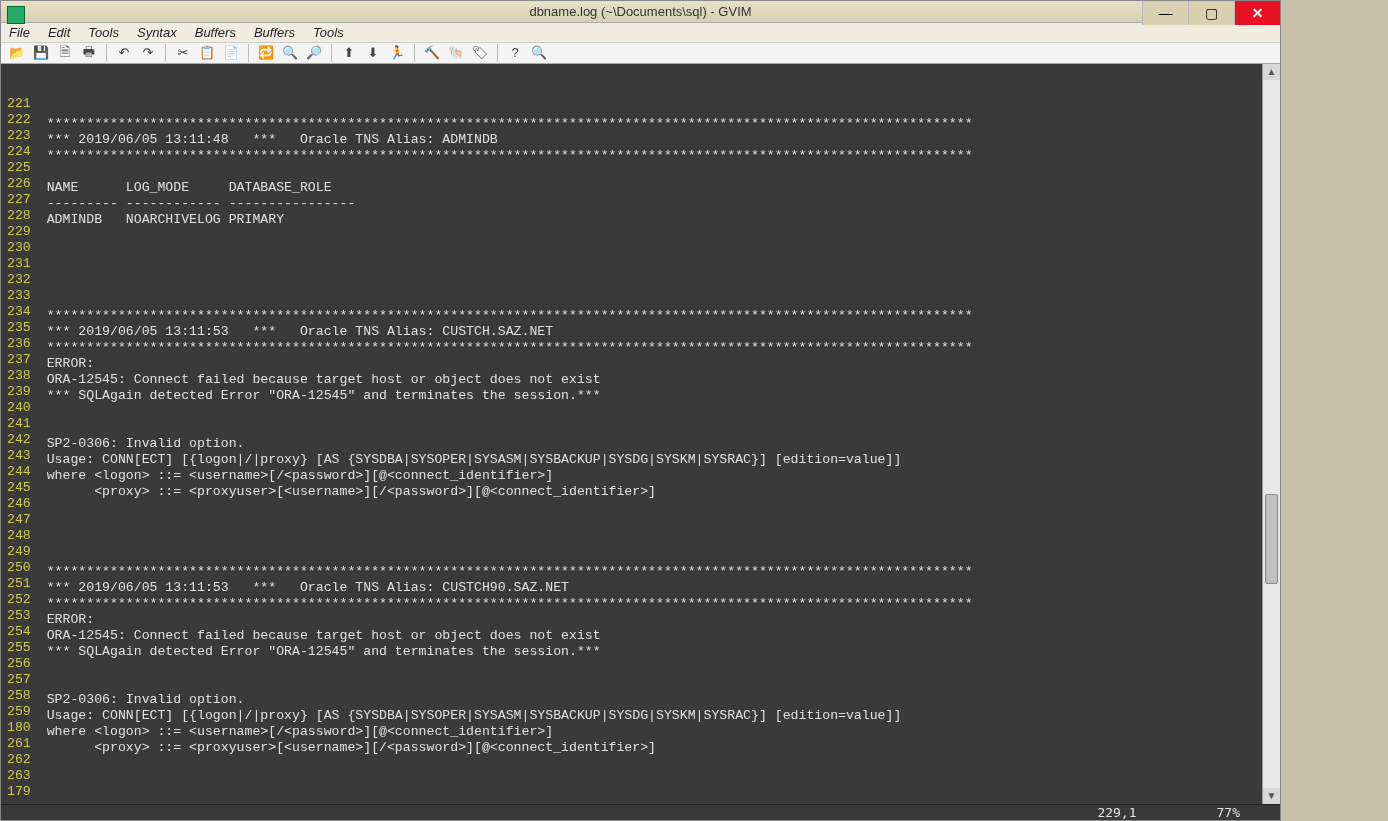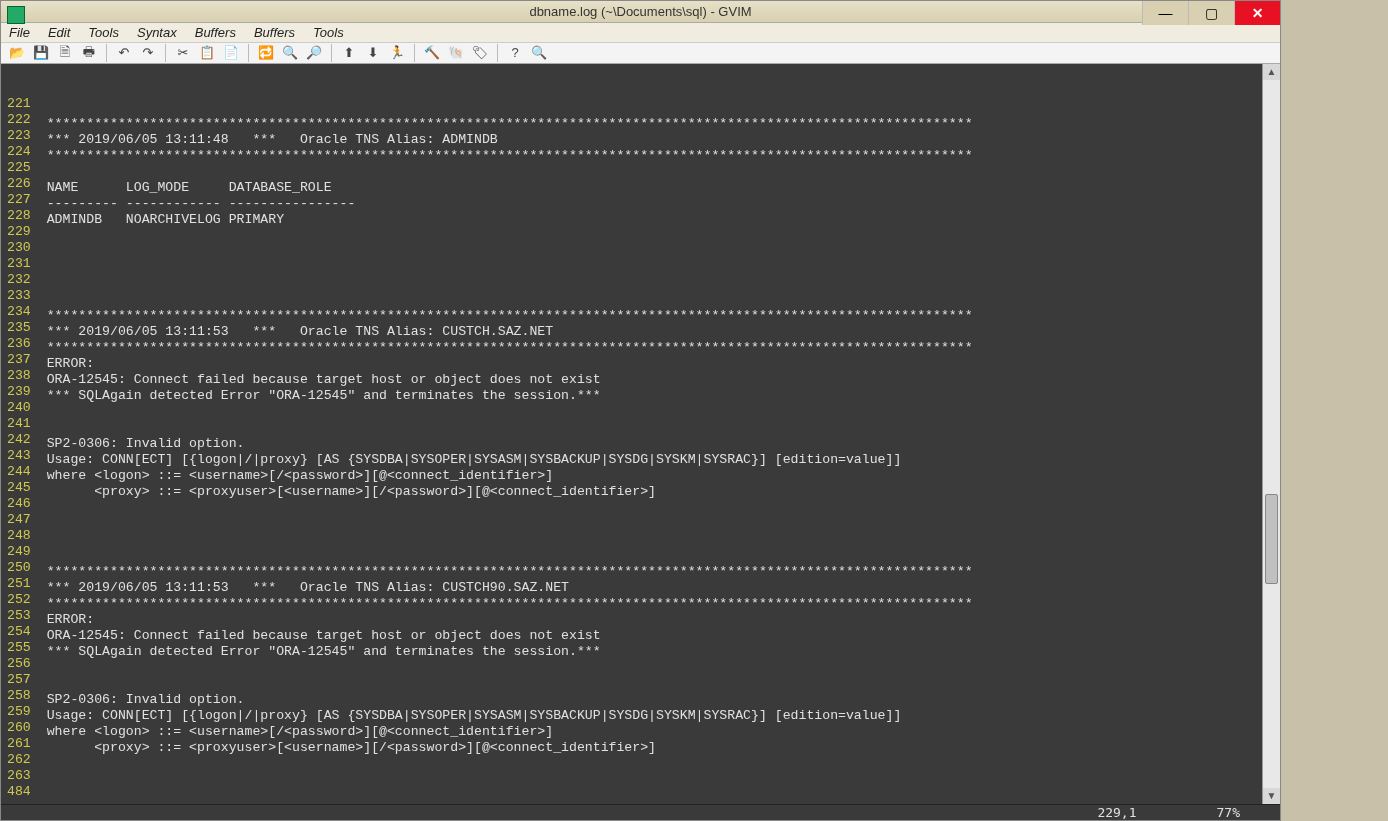--- a/index.html
+++ b/index.html
@@ -118,25 +118,25 @@
           <div>250</div>
           <div>251</div>
           <div>252</div>
           <div>253</div>
           <div>254</div>
           <div>255</div>
           <div>256</div>
           <div>257</div>
           <div>258</div>
           <div>259</div>
-          <div>260</div>
+          <div>180</div>
           <div>261</div>
           <div>262</div>
           <div>263</div>
-          <div>484</div>
+          <div>179</div>
         </div>
       <div class="content" id="content"><div></div><div></div><div></div><div> *********************************************************************************************************************</div><div> *** 2019/06/05 13:11:48   ***   Oracle TNS Alias: ADMINDB</div><div> *********************************************************************************************************************</div><div></div><div> NAME      LOG_MODE     DATABASE_ROLE</div><div> --------- ------------ ----------------</div><div> ADMINDB   NOARCHIVELOG PRIMARY</div><div></div><div></div><div></div><div></div><div></div><div> *********************************************************************************************************************</div><div> *** 2019/06/05 13:11:53   ***   Oracle TNS Alias: CUSTCH.SAZ.NET</div><div> *********************************************************************************************************************</div><div> ERROR:</div><div> ORA-12545: Connect failed because target host or object does not exist</div><div> *** SQLAgain detected Error "ORA-12545" and terminates the session.***</div><div></div><div></div><div> SP2-0306: Invalid option.</div><div> Usage: CONN[ECT] [{logon|/|proxy} [AS {SYSDBA|SYSOPER|SYSASM|SYSBACKUP|SYSDG|SYSKM|SYSRAC}] [edition=value]]</div><div> where &lt;logon&gt; ::= &lt;username&gt;[/&lt;password&gt;][@&lt;connect_identifier&gt;]</div><div>       &lt;proxy&gt; ::= &lt;proxyuser&gt;[&lt;username&gt;][/&lt;password&gt;][@&lt;connect_identifier&gt;]</div><div></div><div></div><div></div><div></div><div> *********************************************************************************************************************</div><div> *** 2019/06/05 13:11:53   ***   Oracle TNS Alias: CUSTCH90.SAZ.NET</div><div> *********************************************************************************************************************</div><div> ERROR:</div><div> ORA-12545: Connect failed because target host or object does not exist</div><div> *** SQLAgain detected Error "ORA-12545" and terminates the session.***</div><div></div><div></div><div> SP2-0306: Invalid option.</div><div> Usage: CONN[ECT] [{logon|/|proxy} [AS {SYSDBA|SYSOPER|SYSASM|SYSBACKUP|SYSDG|SYSKM|SYSRAC}] [edition=value]]</div><div> where &lt;logon&gt; ::= &lt;username&gt;[/&lt;password&gt;][@&lt;connect_identifier&gt;]</div><div>       &lt;proxy&gt; ::= &lt;proxyuser&gt;[&lt;username&gt;][/&lt;password&gt;][@&lt;connect_identifier&gt;]</div><div></div></div>
     </div>
     <div class="scrollbar">
       <div class="arrow up">▲</div>
       <div class="thumb"></div>
       <div class="arrow down">▼</div>
     </div>
   </div>
 

